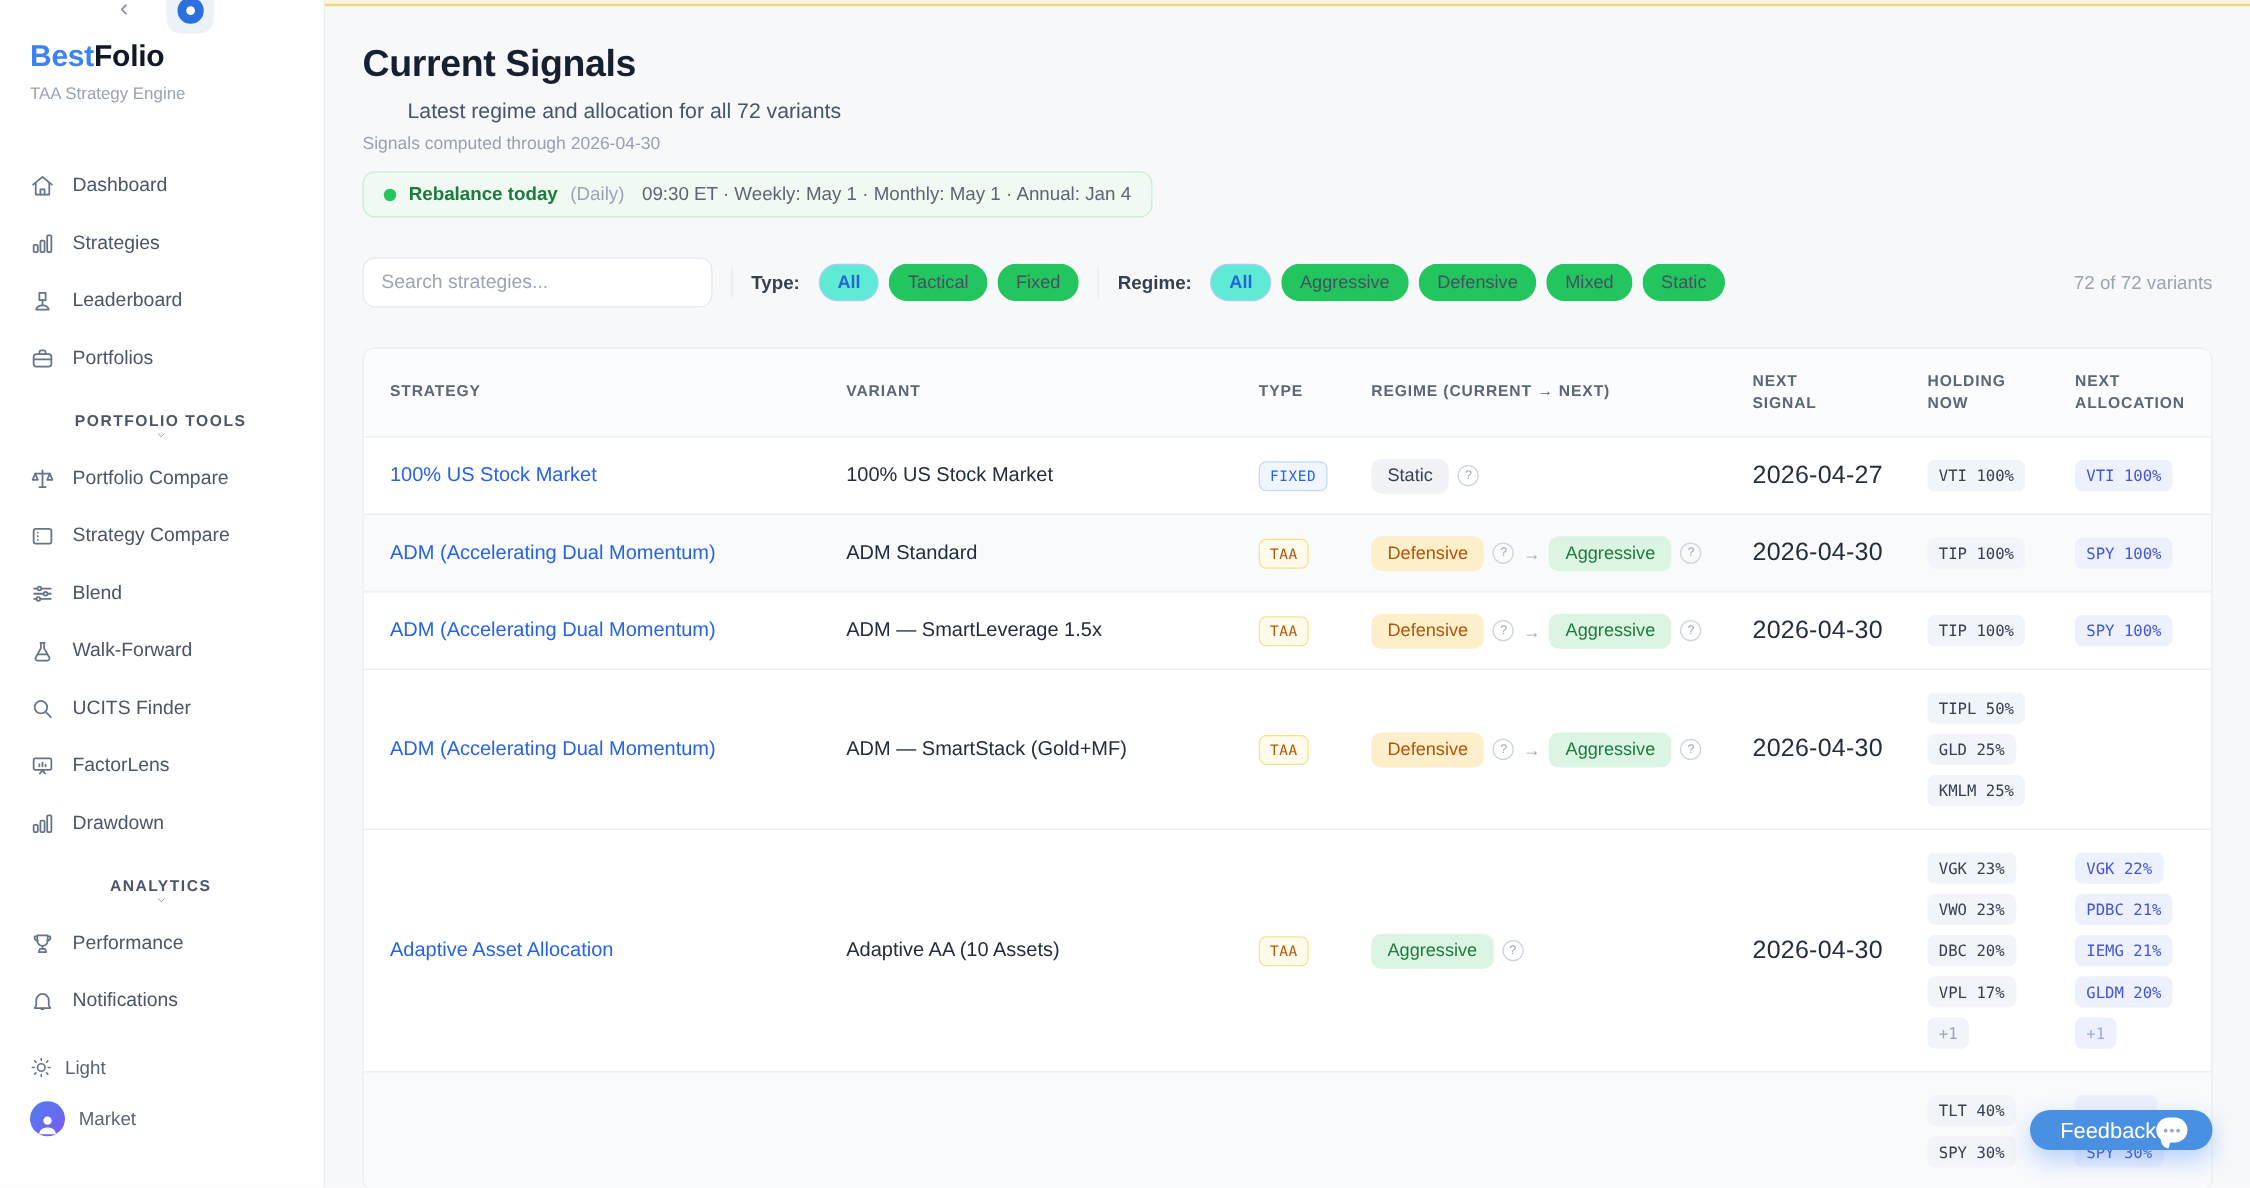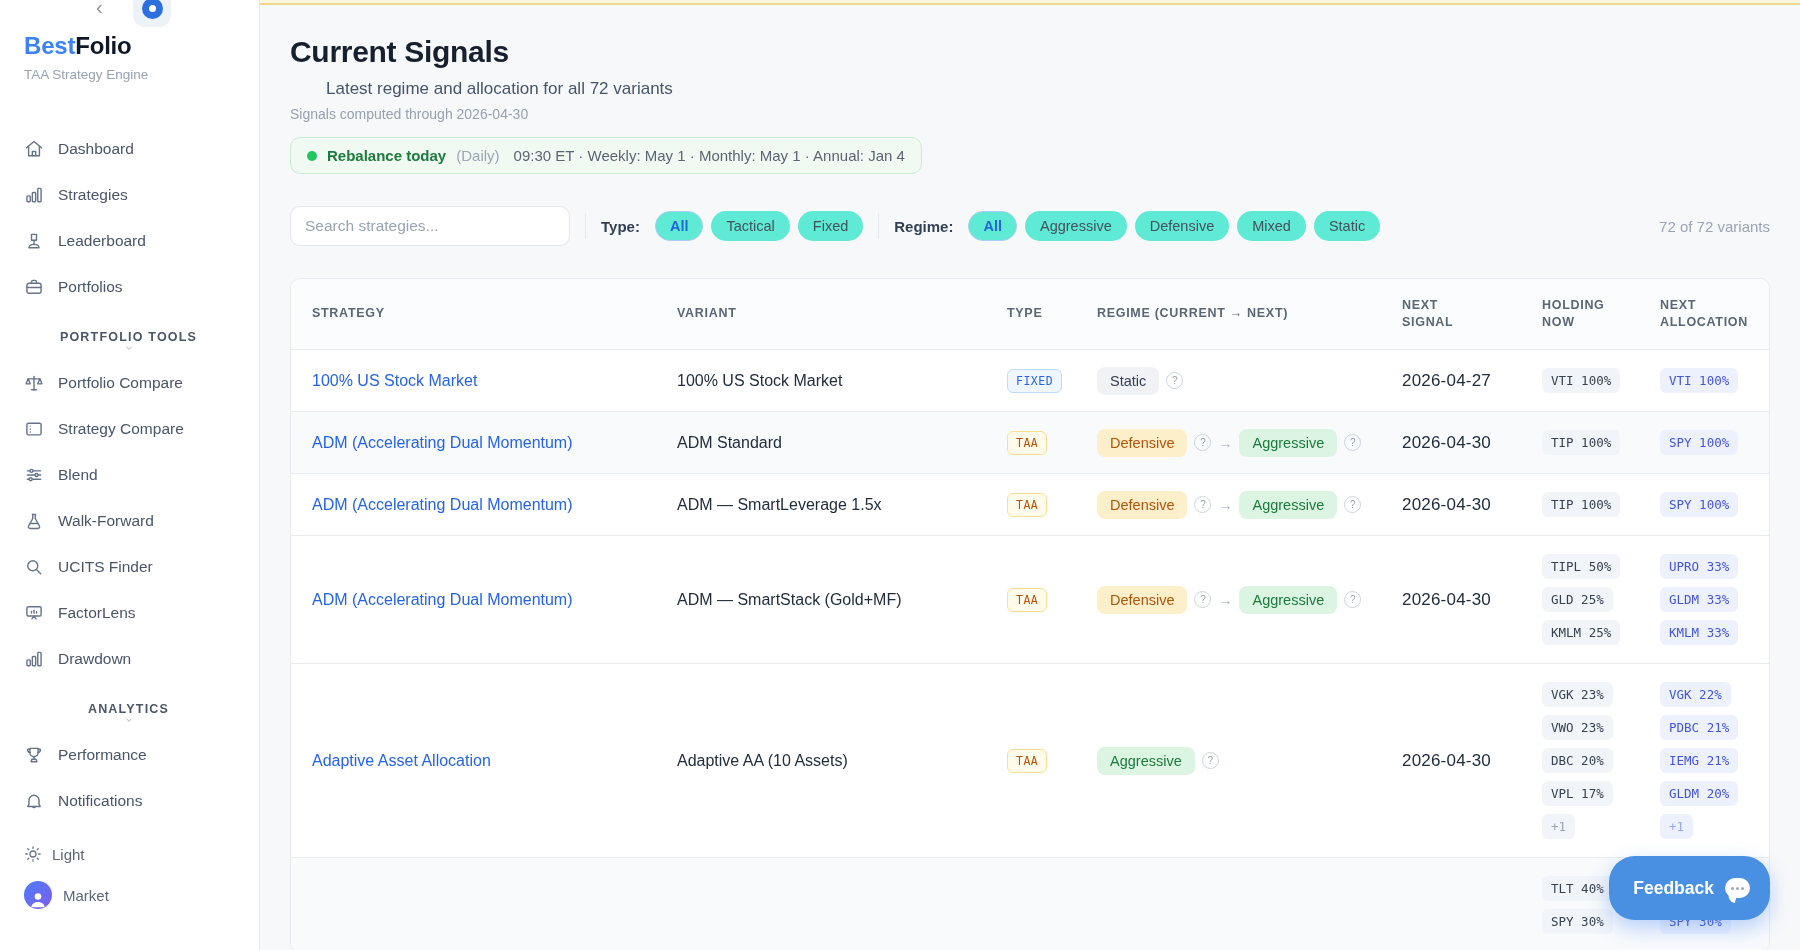--- a/index.html
+++ b/index.html
@@ -51,21 +51,21 @@
   .reb-sched { color:#5b6673; margin-left:4px; }
 
   .filters { margin-top:32px; display:flex; align-items:center; gap:15px; }
   .search { width:280px; height:40px; border:1px solid #e3e8ef; border-radius:10px; background:#fff;
     padding:0 14px; font-size:15.5px; color:#334155; font-family:"Liberation Sans",sans-serif; outline:none; }
   .search::placeholder { color:#9aa4b4; }
   .vdiv { width:1px; height:26px; background:#e5e9f0; }
   .f-label { font-size:15px; font-weight:700; color:#333f52; }
   .pills { display:flex; gap:8px; }
   .pill { height:30px; padding:0 14px; border-radius:15px; display:flex; align-items:center;
-    font-size:14.5px; color:#45515f; background:#5eead4; border:1px solid transparent; cursor:pointer; }
+    font-size:14.5px; color:#45515f; background:#22c55e; border:1px solid transparent; cursor:pointer; }
   .pill.sel { background:#5eead4; border-color:#a9cdf8; color:#2368d6; font-weight:700; }
   .spacer { flex:1; }
   .count { font-size:15px; color:#9aa4b4; }
 
   
   .table { margin-top:32px; background:#fff; border:1px solid #e7ebf1; border-radius:10px; overflow:hidden; }
   .trow, .thead { display:grid; grid-template-columns:365px 330px 90px 305px 140px 118px 1fr;
     padding-left:21px; align-items:center; }
   .thead { min-height:70px; background:#fbfcfd; }
   .th { font-size:12.5px; font-weight:700; text-transform:uppercase; letter-spacing:0.7px;
@@ -82,34 +82,34 @@
   .badge.taa { color:#b45309; background:#fffbeb; border-color:#fbdf8f; }
   .regime-cell { display:flex; align-items:center; gap:7px; flex-wrap:nowrap; }
   .rchip { font-size:14.5px; font-weight:500; padding:6px 13px; border-radius:8px; white-space:nowrap; }
   .rchip.static { background:#f0f2f5; color:#333f52; }
   .rchip.defensive { background:#fcefc9; color:#b45309; }
   .rchip.aggressive { background:#dcf5e3; color:#1d7a3d; }
   .help { width:17px; height:17px; border-radius:50%; border:1.3px solid #ccd4de; color:#9aa4b4;
     font-size:10px; display:flex; align-items:center; justify-content:center; cursor:pointer; flex:0 0 auto; }
   .help::before { content:"?"; }
   .r-arrow { color:#a0aab8; font-size:14px; }
-  .sig { font-size:17px; color:#222d3d; letter-spacing:0.2px; }
+  .sig { font-size:20px; color:#222d3d; letter-spacing:0.2px; }
   .chipcol { display:flex; flex-direction:column; align-items:flex-start; gap:8px; padding:18px 0; }
   .chip { font-family:"DejaVu Sans Mono",monospace; font-size:12.5px; padding:5px 9px;
     border-radius:6px; white-space:nowrap; }
   .chip.gray { background:#f1f4f8; color:#374151; }
   .chip.blue { background:#edf1fd; color:#4355db; }
   .chip.more.gray { color:#9aa4b4; }
   .chip.more.blue { color:#9aa8ee; }
   .chip.empty { width:66px; height:25px; }
 
   
-  .feedback { position:fixed; right:30px; bottom:30px; height:64px; padding:0 20px 0 24px;
-    border-radius:26px; background:#4a90e2; color:#fff; display:flex; align-items:center; gap:11px;
-    font-size:17.5px; font-weight:700; border:none; cursor:pointer; z-index:10;
+  .feedback { position:fixed; right:30px; bottom:30px; height:32px; padding:0 20px 0 24px;
+    border-radius:26px; background:#4a90e2; color:#fff; display:flex; align-items:center; 
+    font-size:17.5px; font-weight:400; border:none; cursor:pointer; z-index:10;
     box-shadow:0 8px 20px rgba(59,130,246,0.35); font-family:"Liberation Sans",sans-serif; }
   .bubble { position:relative; width:25px; height:20px; background:#fff; border-radius:10px;
     display:flex; align-items:center; justify-content:center; gap:2px; }
   .bubble i { width:3px; height:3px; border-radius:50%; background:#9aa8bb; }
   .bubble::after { content:""; position:absolute; left:3px; bottom:-4px; width:8px; height:8px;
     background:#fff; border-radius:0 0 0 7px; transform:rotate(15deg); }
 </style>
 </head>
 <body>
 
@@ -383,25 +383,20 @@
               <span class="r-arrow">→</span>
               <span class="rchip aggressive">Aggressive</span>
               <span class="help"></span>
             </div>
             <div class="sig">2026-04-30</div>
             <div class="chipcol">
               <span class="chip gray">TIPL 50%</span>
               <span class="chip gray">GLD 25%</span>
               <span class="chip gray">KMLM 25%</span>
             </div>
-            <div class="chipcol">
-              <span class="chip blue">UPRO 33%</span>
-              <span class="chip blue">GLDM 33%</span>
-              <span class="chip blue">KMLM 33%</span>
-            </div>
           </div>
           <div class="trow">
             <div class="cell"><a class="slink">Adaptive Asset Allocation</a></div>
             <div class="variant">Adaptive AA (10 Assets)</div>
             <div class="cell"><span class="badge taa">TAA</span></div>
             <div class="regime-cell">
               <span class="rchip aggressive">Aggressive</span>
               <span class="help"></span>
             </div>
             <div class="sig">2026-04-30</div>

